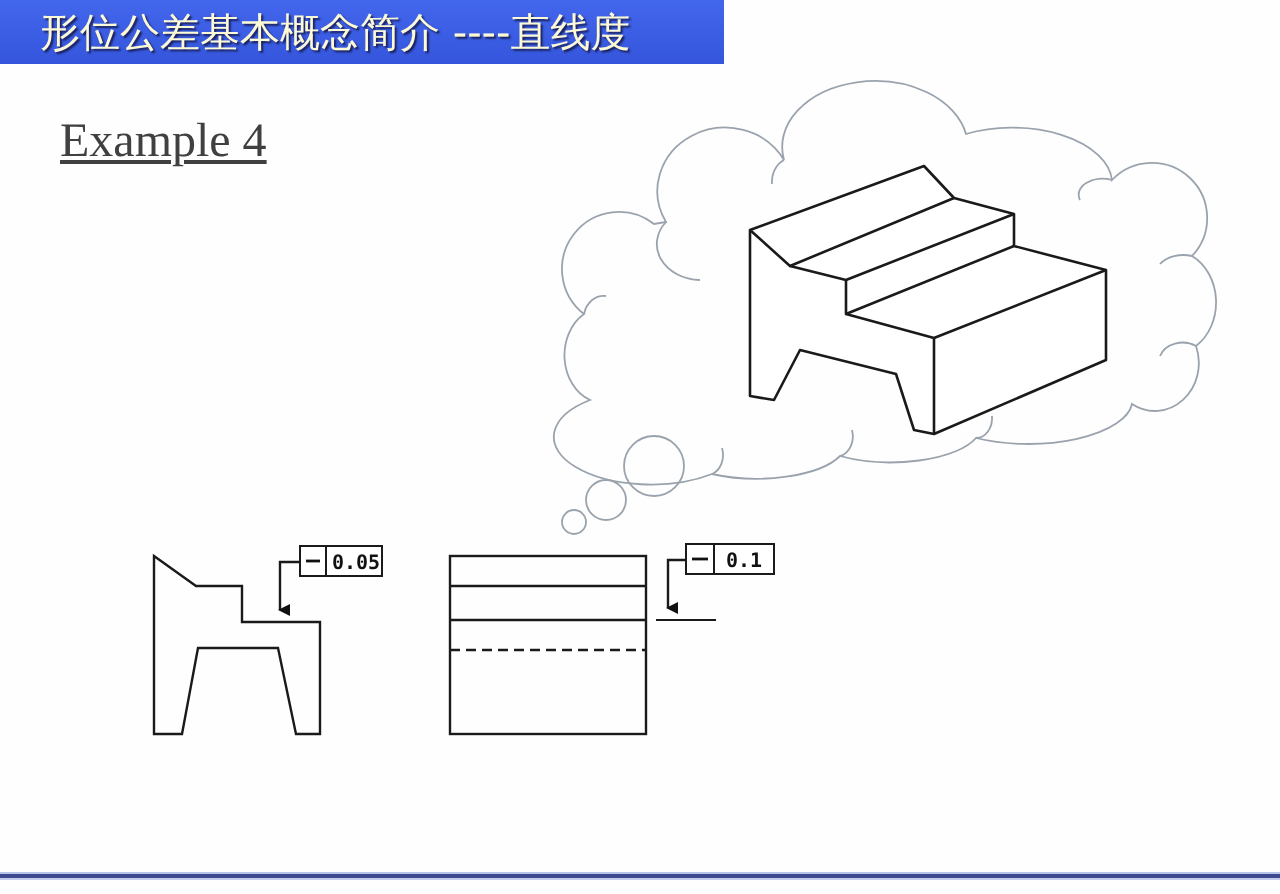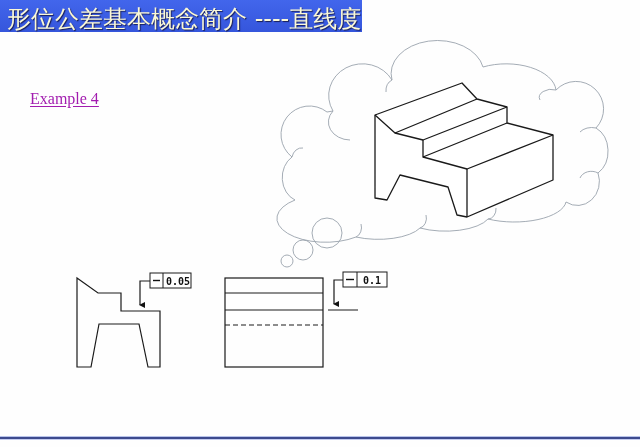--- a/index.html
+++ b/index.html
@@ -1,19 +1,19 @@
 <!DOCTYPE html>
 <html><head>
 <meta charset="utf-8">
 <style>
   html, body { margin:0; padding:0; }
   body { width:640px; height:447px; background:#fefefe; position:relative; overflow:hidden; font-family:"Liberation Sans", sans-serif; }
   .title-bar { position:absolute; left:0; top:0; width:362px; height:32px; background:linear-gradient(#4266ec,#3556dc); }
-  .title-text { position:absolute; left:7px; top:3px; font-family:"DejaVu Sans", sans-serif; font-size:24px; color:#fbf9d6; text-shadow:1px 1px 1px #1a1f55; white-space:nowrap; letter-spacing:0px; }
-  .example { position:absolute; left:30px; top:58px; font-family:"Liberation Serif", serif; font-size:16px; color:#a21caf; text-decoration:underline; text-underline-offset:2px;margin-top:32px; }
+  .title-text { position:absolute; left:20px; top:3px; font-family:"DejaVu Sans", sans-serif; font-size:20px; color:#fbf9d6; text-shadow:1px 1px 1px #1a1f55; white-space:nowrap; letter-spacing:0px; }
+  .example { position:absolute; left:30px; top:58px; font-family:"Liberation Serif", serif; font-size:24px; color:#404040; text-decoration:underline; text-underline-offset:2px; }
   .bottom-rule { position:absolute; left:0; top:437px; width:640px; height:2px; background:#3d4a8e; box-shadow:0 -1px 0 #b9c4ea, 0 1px 0 #c5cdef; }
   svg.drawing { position:absolute; left:0; top:0; }
   .fcf-text { font-family:"DejaVu Sans Mono", monospace; font-size:10px; font-weight:bold; fill:#111; }
 </style>
 </head>
 <body>
 
 <div class="title-bar">
   <div class="title-text">形位公差基本概念简介  ----直线度</div>
 </div>

